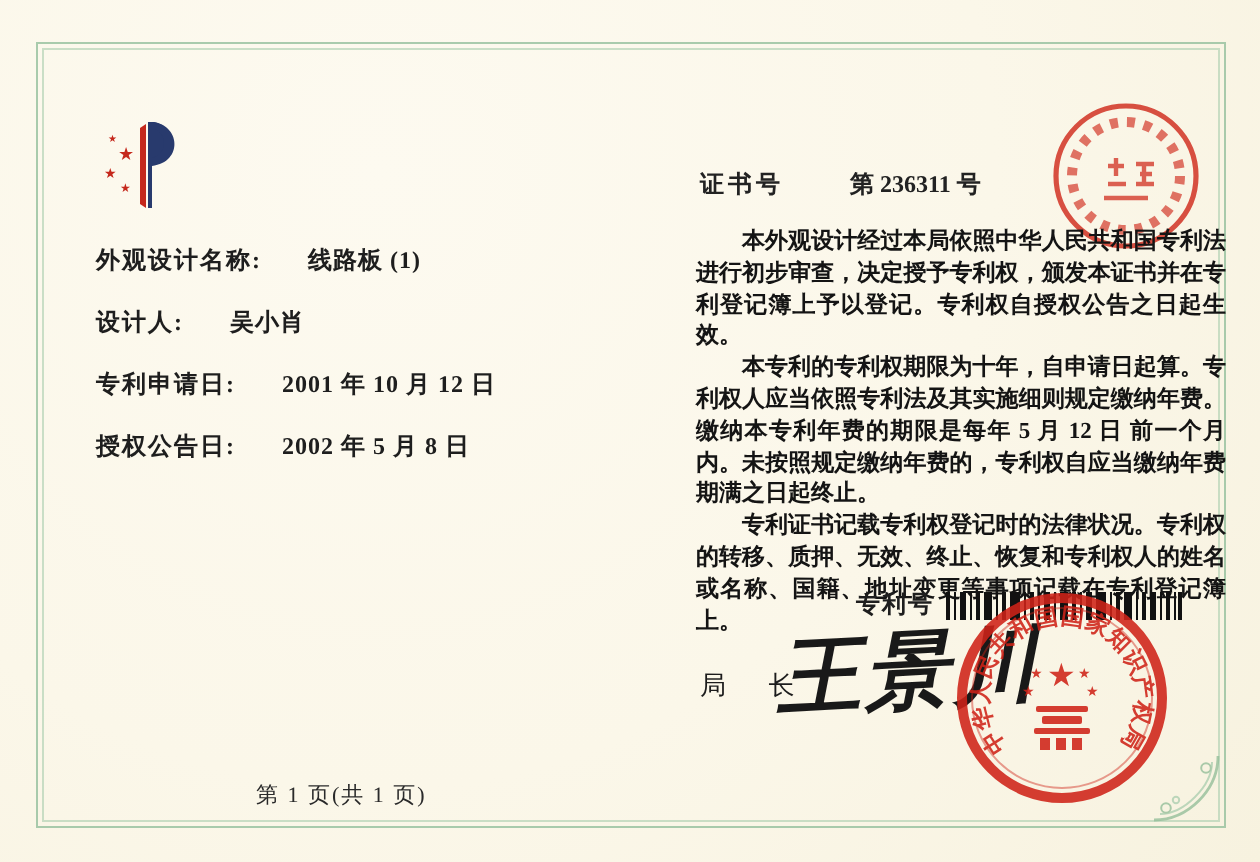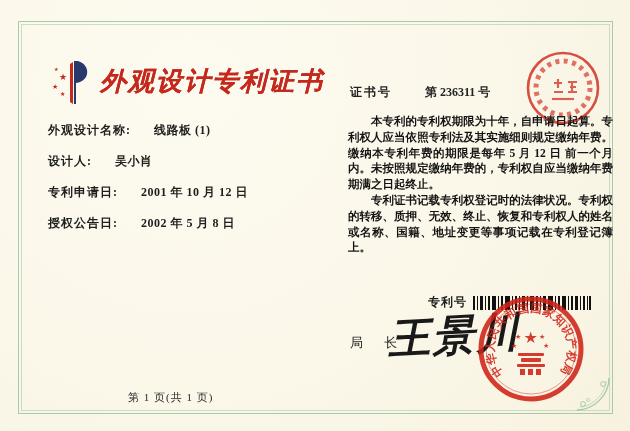--- a/index.html
+++ b/index.html
@@ -83,21 +83,20 @@
   <svg class="logo" width="52" height="50" viewBox="0 0 52 50">
     <path d="M24 3 L27 3 C38 5 40 22 27 24 L26 24 L26 46 L24 46 Z" fill="#283a6d"></path>
     <path d="M26 3 C40 4 42 23 26 25 L26 21 C34 19 34 8 26 6 Z" fill="#283a6d"></path>
     <path d="M20 6 L23 4 L23 46 L20 44 Z" fill="#c5281c"></path>
     <text x="9" y="22" font-size="9" fill="#c5281c">★</text>
     <text x="2" y="31" font-size="7" fill="#c5281c">★</text>
     <text x="10" y="38" font-size="6" fill="#c5281c">★</text>
     <text x="4" y="13" font-size="5" fill="#c5281c">★</text>
   </svg>
 
-  <div class="title">外观设计专利证书</div>
 
   <div class="certno">
     <span class="lbl">证书号</span>
     <span class="val">第 236311 号</span>
   </div>
 
   <svg class="seal-small" width="78" height="78" viewBox="0 0 78 78">
     <g stroke="#d23324" fill="none" opacity="0.85">
       <circle cx="39" cy="39" r="35" stroke-width="2.6"></circle>
       <circle cx="39" cy="39" r="27" stroke-width="5" stroke-dasharray="4 4.5" opacity="0.8"></circle>
@@ -124,20 +123,21 @@
     </div>
     <div class="field-row">
       <span class="lbl">授权公告日:</span>
       <span class="val">2002 年 5 月 8 日</span>
     </div>
   </div>
 
   <div class="footer-page">第 1 页(共 1 页)</div>
 
   <div class="body-text">
+    <p>本外观设计经过本局依照中华人民共和国专利法进行初步审查，决定授予专利权，颁发本证书并在专利登记簿上予以登记。专利权自授权公告之日起生效。</p>
     <p>本专利的专利权期限为十年，自申请日起算。专利权人应当依照专利法及其实施细则规定缴纳年费。缴纳本专利年费的期限是每年 5 月 12 日 前一个月内。未按照规定缴纳年费的，专利权自应当缴纳年费期满之日起终止。</p>
     <p>专利证书记载专利权登记时的法律状况。专利权的转移、质押、无效、终止、恢复和专利权人的姓名或名称、国籍、地址变更等事项记载在专利登记簿上。</p>
   </div>
 
   <div class="barcode-row">
     <span class="lbl">专利号</span>
     <svg width="118" height="14" viewBox="0 0 118 14">
       <g fill="#111">
         <rect x="0" y="0" width="2" height="14"></rect>
           <rect x="4" y="0" width="1" height="14"></rect>

